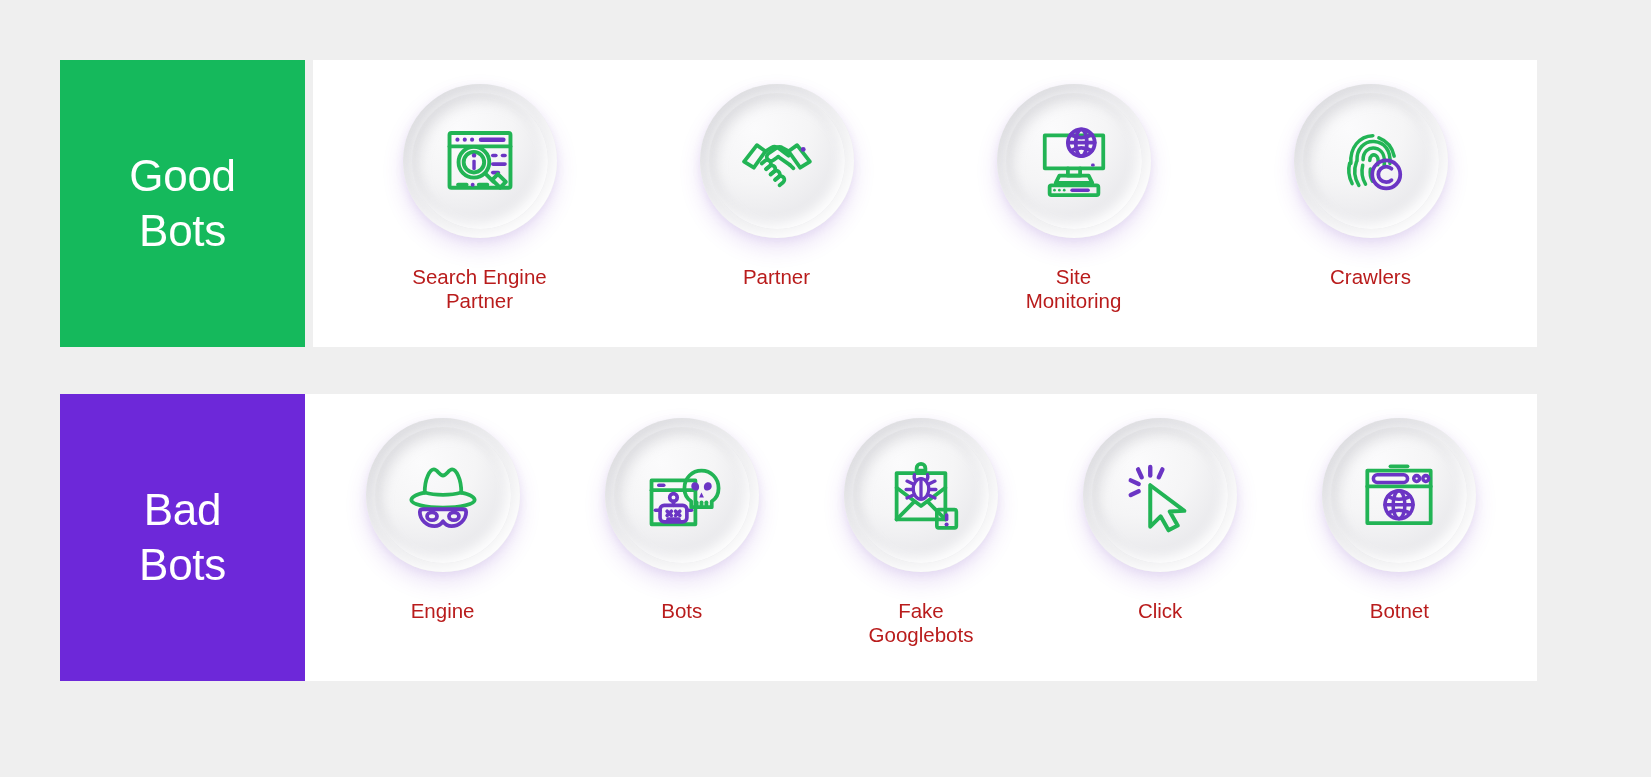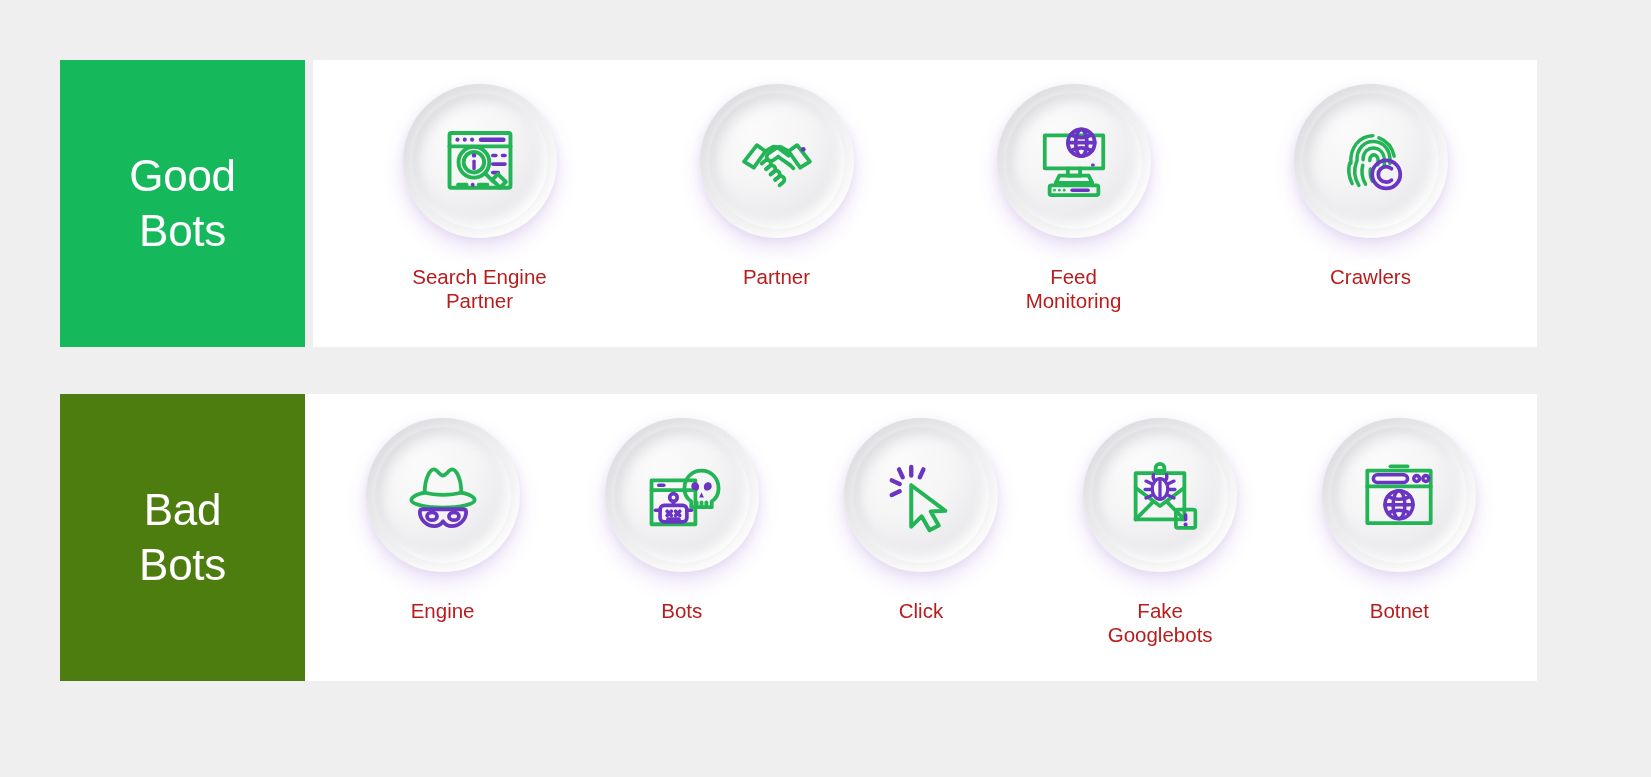--- a/index.html
+++ b/index.html
@@ -234,21 +234,21 @@
             <g fill="none" stroke="#6b35c4" stroke-width="3.1" stroke-linecap="round" stroke-linejoin="round">
               <circle cx="38" cy="17" r="11"></circle>
               <ellipse cx="38" cy="17" rx="4.6" ry="11"></ellipse>
               <line x1="27" y1="17" x2="49" y2="17"></line>
               <path d="M29.3 10.4 C32 12 35 12.8 38 12.8 C41 12.8 44 12 46.7 10.4"></path>
               <path d="M29.3 23.6 C32 22 35 21.2 38 21.2 C41 21.2 44 22 46.7 23.6"></path>
             </g>
           </svg>
         </div>
         <div class="label">
-          <span>Feed</span><br>
+          <span>Site</span><br>
           <span>Monitoring</span>
         </div>
       </div>
 
       <div class="cell">
         <div class="badge">
           <div class="inner"></div>
           <svg viewBox="0 0 64 64">
             <g fill="none" stroke="#22b455" stroke-width="2.9" stroke-linecap="round" stroke-linejoin="round">
               <path d="M31 31.5 C31 28 33.5 26 36 27.5 C38 28.7 38.2 31.5 37.6 35"></path>
@@ -271,21 +271,21 @@
           <span>Crawlers</span>
         </div>
       </div>
 
 
     </div>
   </div>
 
   <div class="row row-bad">
 
-    <div class="cat-panel" style="background:#4d7c0f">
+    <div class="cat-panel" style="background:#6d28d9">
       <span class="cat-line">Bad</span>
       <span class="cat-line">Bots</span>
     </div>
 
     <div class="cards">
 
       <div class="cell">
         <div class="badge">
           <div class="inner"></div>
           <svg viewBox="0 0 64 64">
@@ -340,41 +340,20 @@
               <path d="M39.6 24.8 C39.6 22.6 41.2 21.2 43.2 21.6 C45.2 22 46.4 24 46 26.2
                        C45.7 28 44 28.8 42.3 28.2 C40.6 27.6 39.6 26.4 39.6 24.8 Z"></path>
               <path d="M56.4 24.8 C56.4 22.6 54.8 21.2 52.8 21.6 C50.8 22 49.6 24 50 26.2
                        C50.3 28 52 28.8 53.7 28.2 C55.4 27.6 56.4 26.4 56.4 24.8 Z"></path>
               <path d="M48 30 L50 34 H46 Z"></path>
             </g>
           </svg>
         </div>
         <div class="label">
           <span>Bots</span>
-        </div>
-      </div>
-
-      <div class="cell">
-        <div class="badge">
-          <div class="inner"></div>
-          <svg viewBox="0 0 64 64">
-            <g stroke="#6b35c4" stroke-width="3.6" stroke-linecap="round">
-              <line x1="24" y1="9" x2="24" y2="16"></line>
-              <line x1="34" y1="11" x2="31" y2="17.5"></line>
-              <line x1="14" y1="11" x2="17" y2="17.5"></line>
-              <line x1="8" y1="20" x2="14.5" y2="23"></line>
-              <line x1="8" y1="32" x2="14.5" y2="29"></line>
-            </g>
-            <g fill="none" stroke="#22b455" stroke-width="3.3" stroke-linecap="round" stroke-linejoin="round">
-              <path d="M24 24 L24 58 L32.5 49.5 L39 61 L46.5 57 L40 45.5 L52 45 Z"></path>
-            </g>
-          </svg>
-        </div>
-        <div class="label">
-          <span>Click</span>
         </div>
       </div>
 
       <div class="cell">
         <div class="badge">
           <div class="inner"></div>
           <svg viewBox="0 0 64 64">
             <g fill="none" stroke="#22b455" stroke-width="3.1" stroke-linecap="round" stroke-linejoin="round">
               <path d="M32 6.5 C34 6.5 35.6 8 35.6 10 V12 H28.4 V10 C28.4 8 30 6.5 32 6.5 Z"></path>
               <path d="M12 14 H52 V52 H12 Z"></path>
@@ -406,20 +385,41 @@
         <div class="label">
           <span>Fake</span><br>
           <span>Googlebots</span>
         </div>
       </div>
 
       <div class="cell">
         <div class="badge">
           <div class="inner"></div>
           <svg viewBox="0 0 64 64">
+            <g stroke="#6b35c4" stroke-width="3.6" stroke-linecap="round">
+              <line x1="24" y1="9" x2="24" y2="16"></line>
+              <line x1="34" y1="11" x2="31" y2="17.5"></line>
+              <line x1="14" y1="11" x2="17" y2="17.5"></line>
+              <line x1="8" y1="20" x2="14.5" y2="23"></line>
+              <line x1="8" y1="32" x2="14.5" y2="29"></line>
+            </g>
+            <g fill="none" stroke="#22b455" stroke-width="3.3" stroke-linecap="round" stroke-linejoin="round">
+              <path d="M24 24 L24 58 L32.5 49.5 L39 61 L46.5 57 L40 45.5 L52 45 Z"></path>
+            </g>
+          </svg>
+        </div>
+        <div class="label">
+          <span>Click</span>
+        </div>
+      </div>
+
+      <div class="cell">
+        <div class="badge">
+          <div class="inner"></div>
+          <svg viewBox="0 0 64 64">
             <g fill="none" stroke="#22b455" stroke-width="3.1" stroke-linecap="round" stroke-linejoin="round">
               <path d="M6 12 H58 V55 H6 Z"></path>
               <line x1="6" y1="25" x2="58" y2="25"></line>
               <line x1="25" y1="8.5" x2="39" y2="8.5"></line>
             </g>
             <g fill="none" stroke="#6b35c4" stroke-width="2.9" stroke-linecap="round" stroke-linejoin="round">
               <rect x="11" y="15.4" width="28" height="6.3" rx="3.1"></rect>
               <circle cx="46.5" cy="18.5" r="2.4"></circle>
               <circle cx="54" cy="18.5" r="2.4"></circle>
               <circle cx="32" cy="40" r="11.5"></circle>

